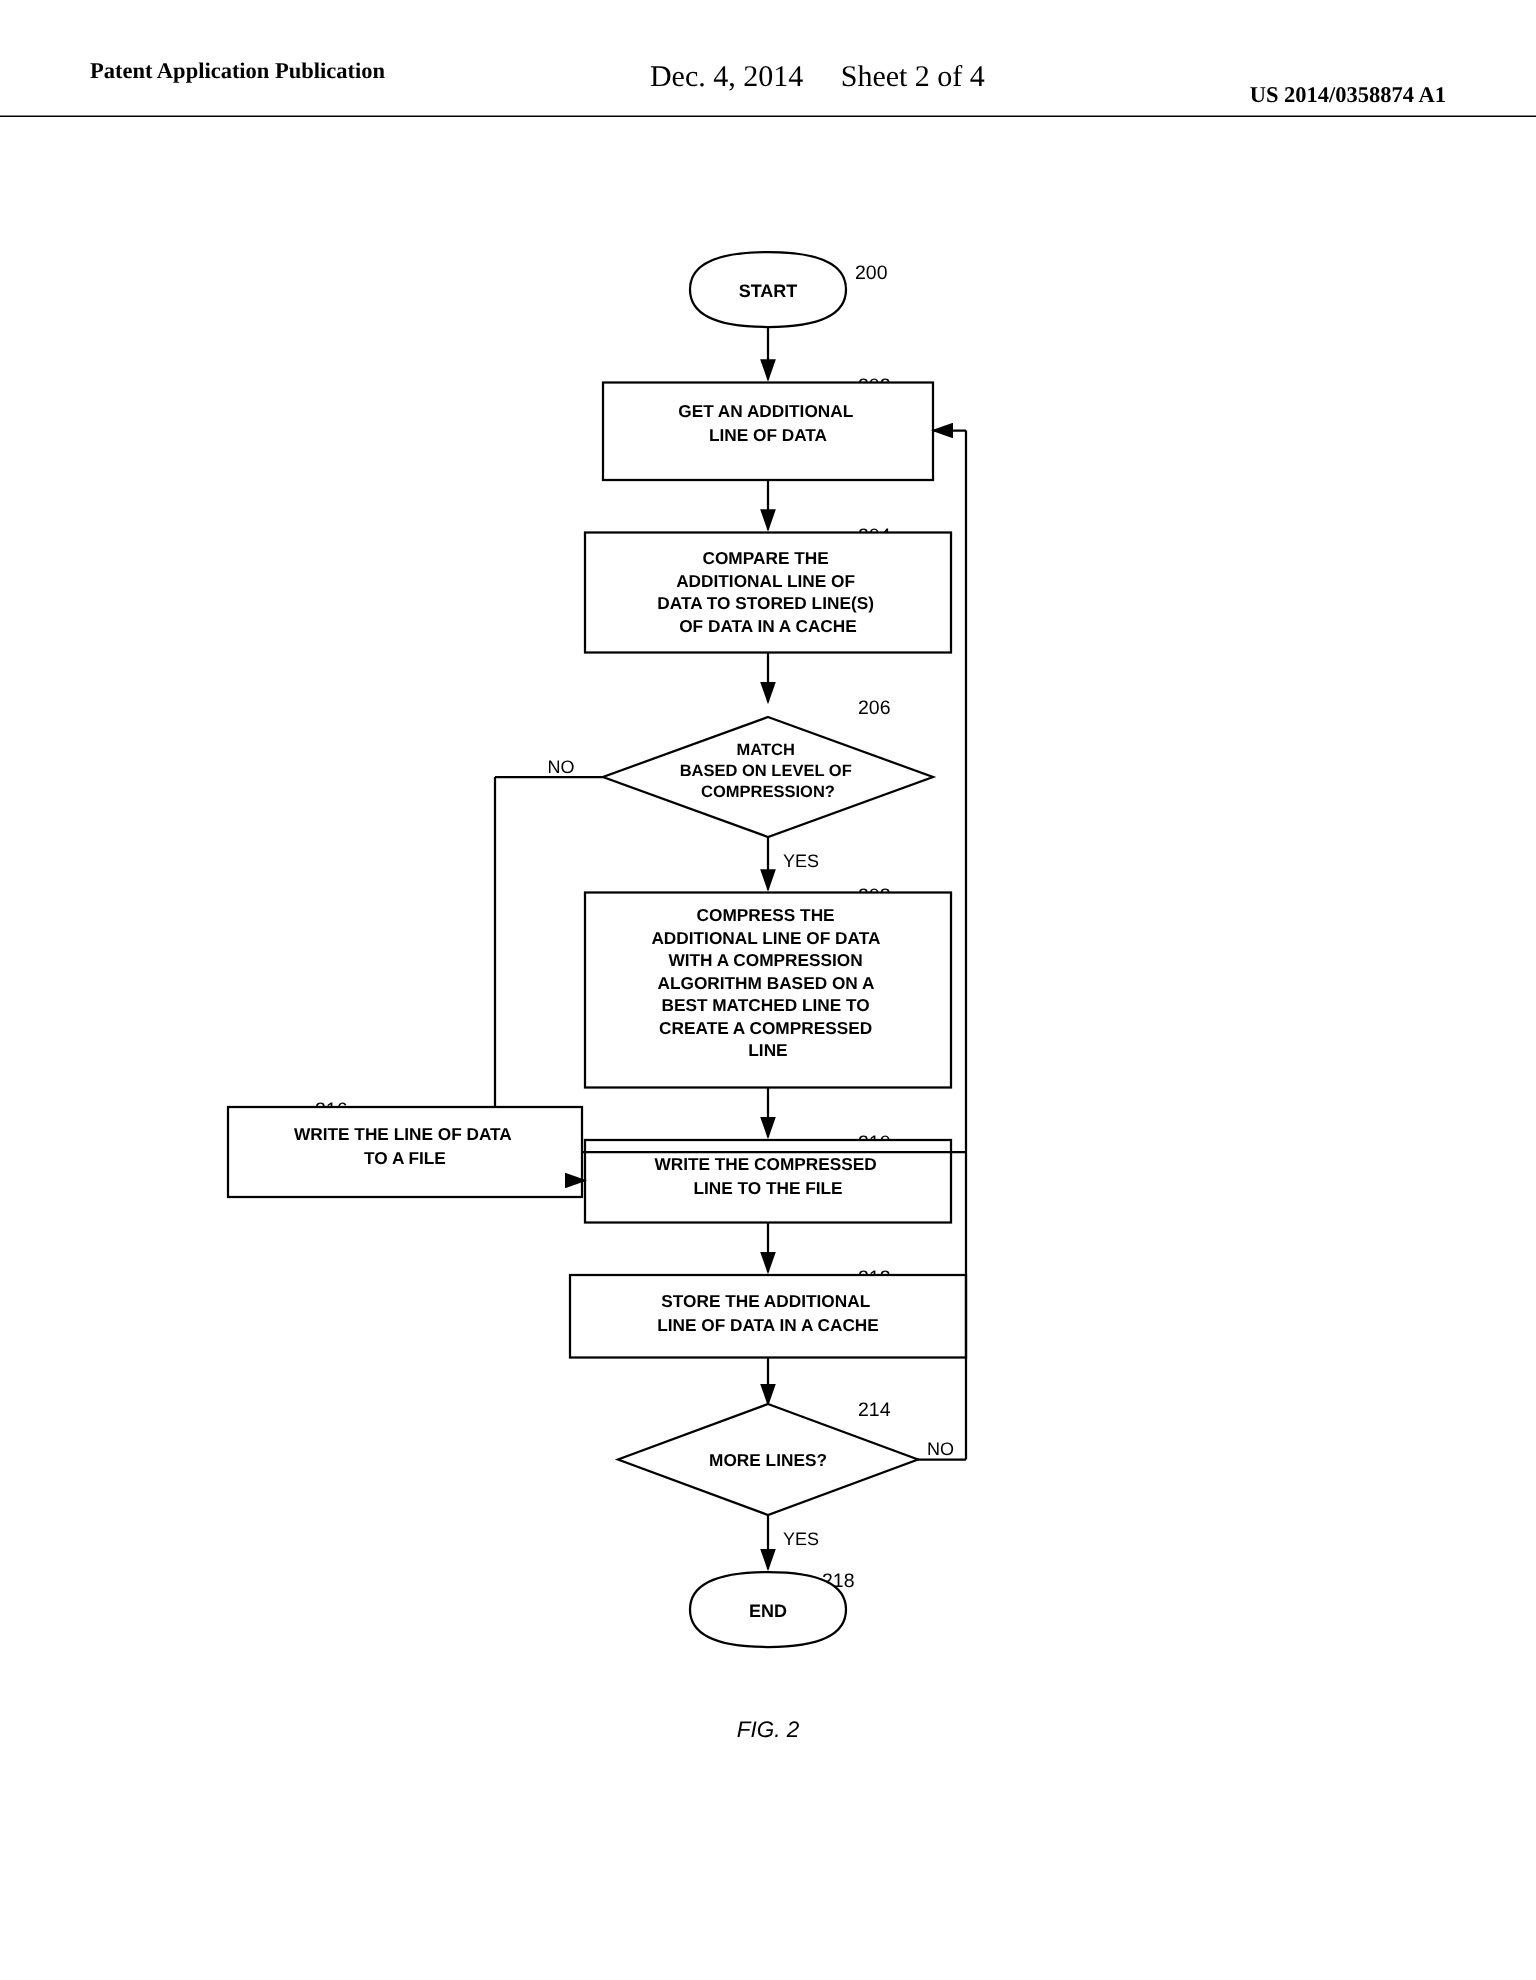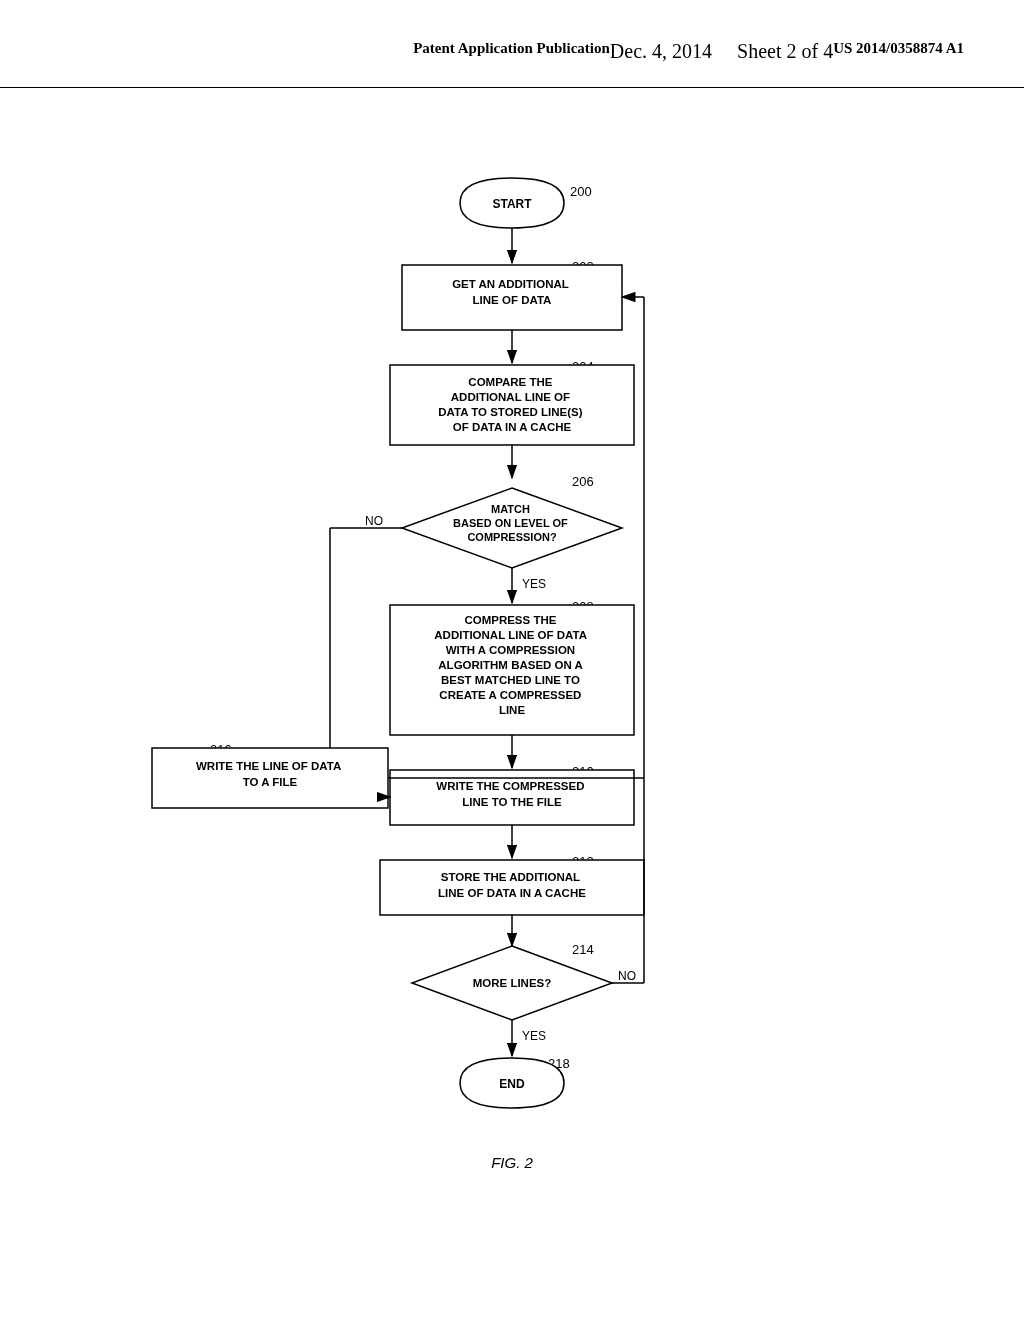--- a/index.html
+++ b/index.html
@@ -7,39 +7,40 @@
       background: #fff;
       font-family: 'Times New Roman', Times, serif;
       width: 1024px;
       min-height: 1320px;
       position: relative;
       overflow: hidden;
     }
 
     .page-header {
       display: flex;
-      justify-content: flex-end;
+      justify-content: space-between;
       align-items: flex-start;
-      padding: 40px 60px 24px 60px;
+      padding: 40px 60px 4px 60px;
       border-bottom: 1px solid #000;
     }
 
     .header-left {
       font-weight: bold;
       font-size: 15px;
     }
 
     .header-center {
       text-align: center;
       font-size: 20px;
     }
 
     .header-right {
       font-size: 15px;
       font-weight: bold;
+      margin-top: 16px;
     }
 
     .diagram-area {
       position: relative;
       width: 100%;
       height: 1200px;
     }
 
     svg {
       position: absolute;

